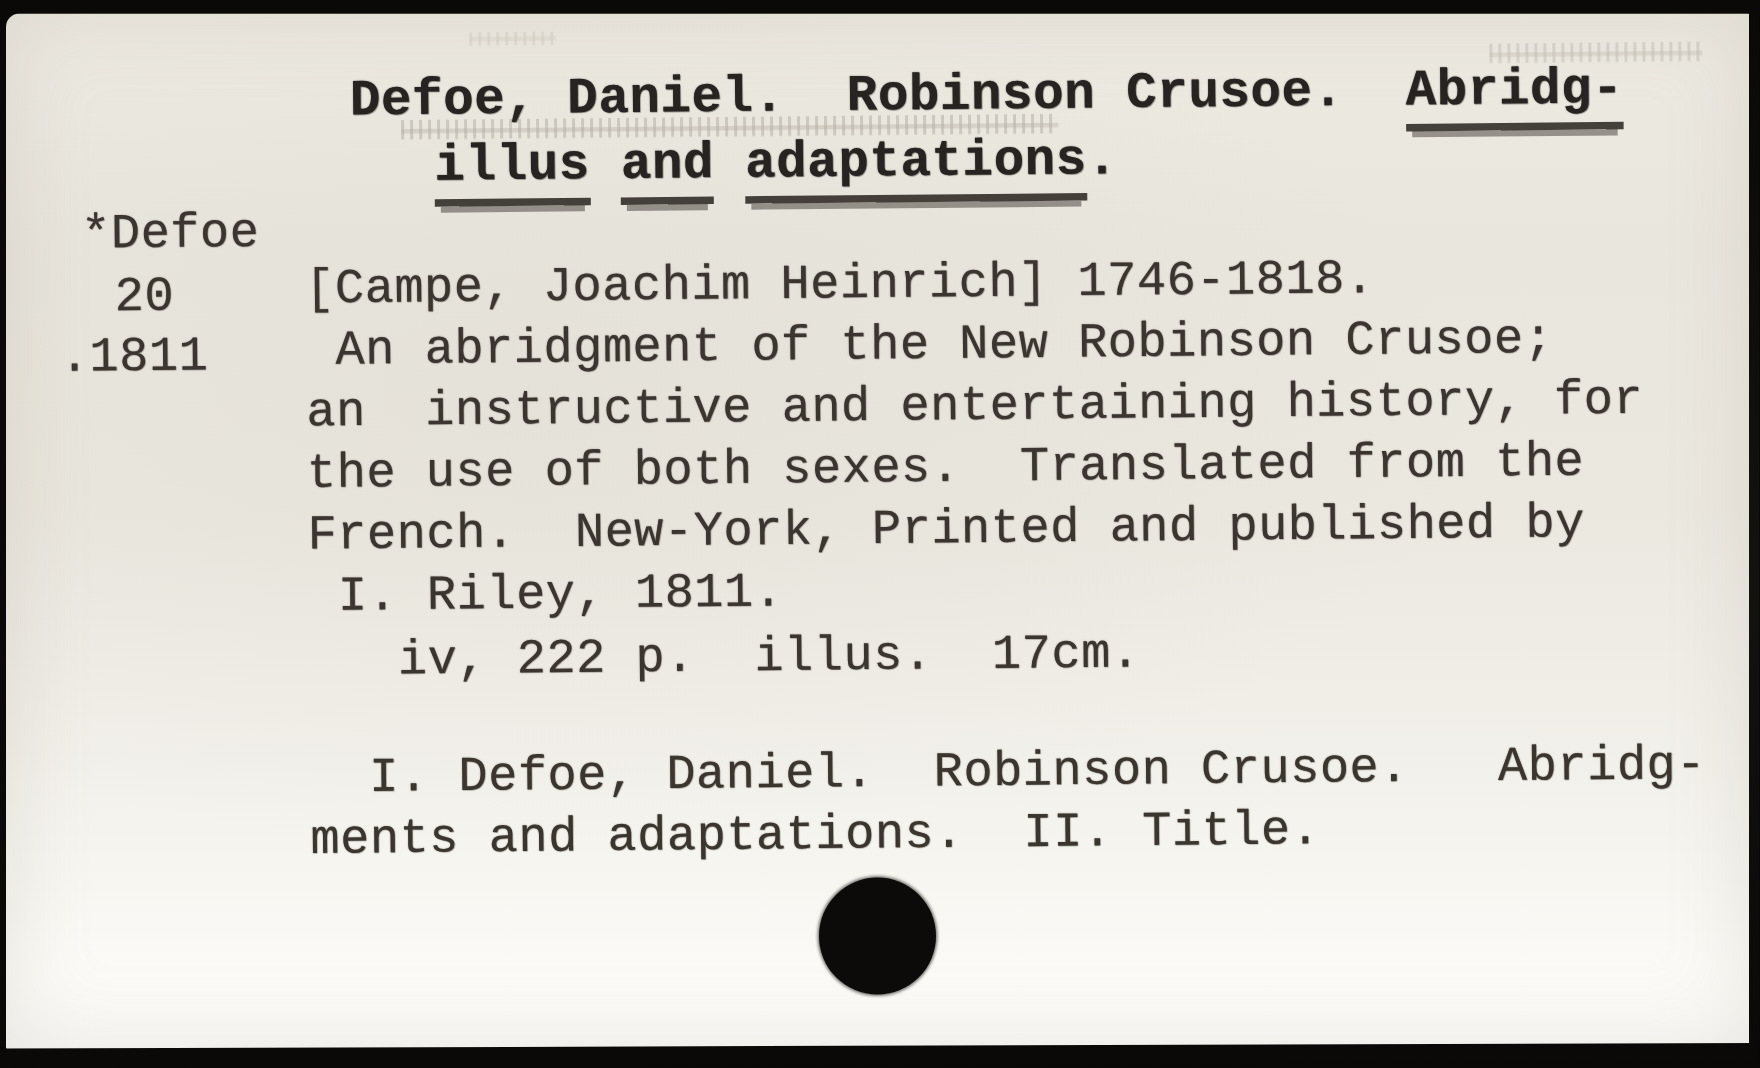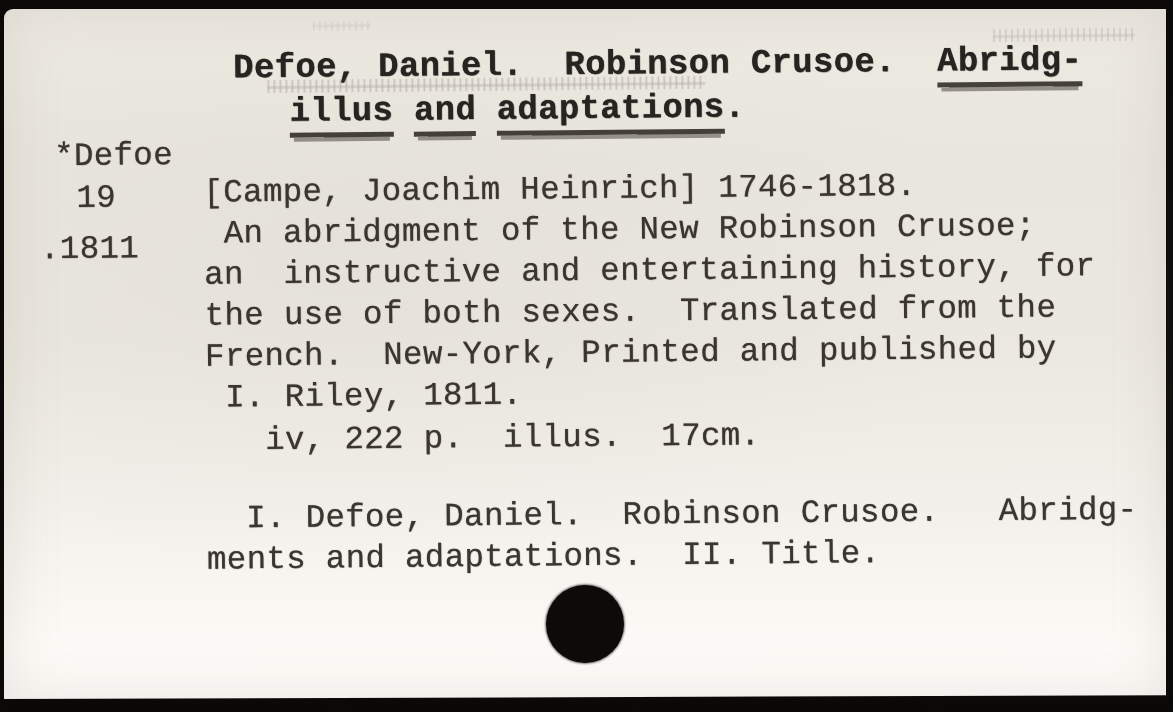--- a/index.html
+++ b/index.html
@@ -107,22 +107,22 @@
 
       <div class="erased" style="left:266px; top:68px; width:438px; height:13px;"></div>
       <div class="erased" style="left:992px; top:24px; width:142px; height:13px; opacity:0.3;"></div>
       <div class="erased" style="left:312px; top:10px; width:58px; height:9px; opacity:0.18;"></div>
 
       <div class="line heading-line" style="left:232px; top:36px;"><span>Defoe, Daniel.  Robinson Crusoe.  </span><span class="uline">Abridg-</span></div>
 
       <div class="line heading-line" style="left:288px; top:80px;"><span class="uline">illus</span> <span class="uline">and</span> <span class="uline">adaptations</span><span>.</span></div>
 
       <div class="line" style="left:52px; top:122px;">*Defoe</div>
-      <div class="line" style="left:74px; top:164px;">19</div>
-      <div class="line" style="left:37px; top:204px;margin-top:11px;">.1811</div>
+      <div class="line" style="left:74px; top:164px;">20</div>
+      <div class="line" style="left:37px; top:204px;">.1811</div>
 
       <div class="body-block">
         <div class="line" style="left:201px; top:160px;">[Campe, Joachim Heinrich] 1746-1818.</div>
         <div class="line" style="left:201px; top:201px;"> An abridgment of the New Robinson Crusoe;</div>
         <div class="line" style="left:201px; top:242px;">an  instructive and entertaining history, for</div>
         <div class="line" style="left:201px; top:283px;">the use of both sexes.  Translated from the</div>
         <div class="line" style="left:201px; top:324px;">French.  New-York, Printed and published by</div>
         <div class="line" style="left:201px; top:365px;"> I. Riley, 1811.</div>
         <div class="line" style="left:201px; top:408px;">   iv, 222 p.  illus.  17cm.</div>
       </div>

